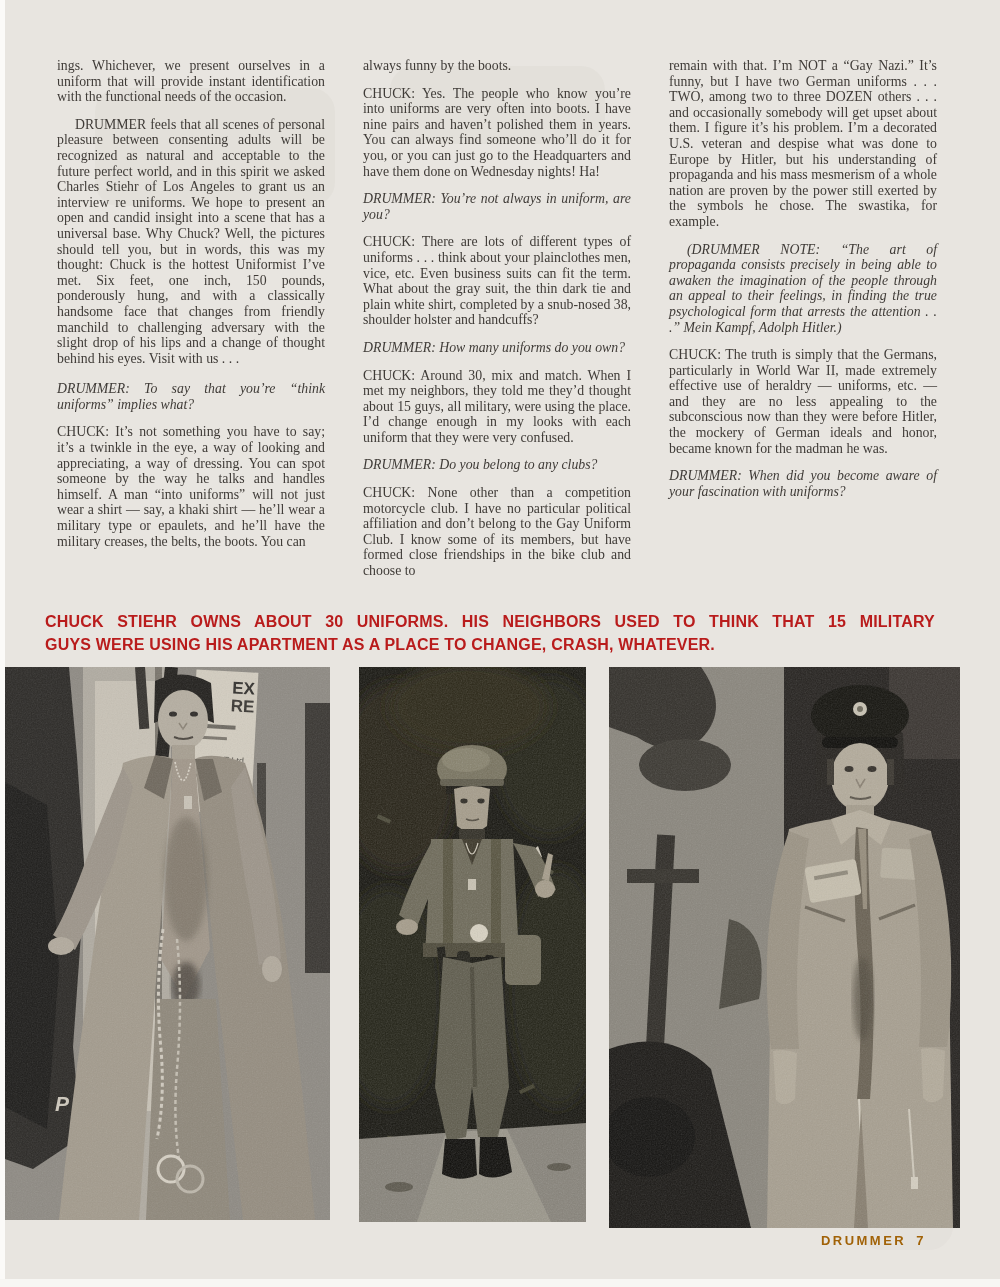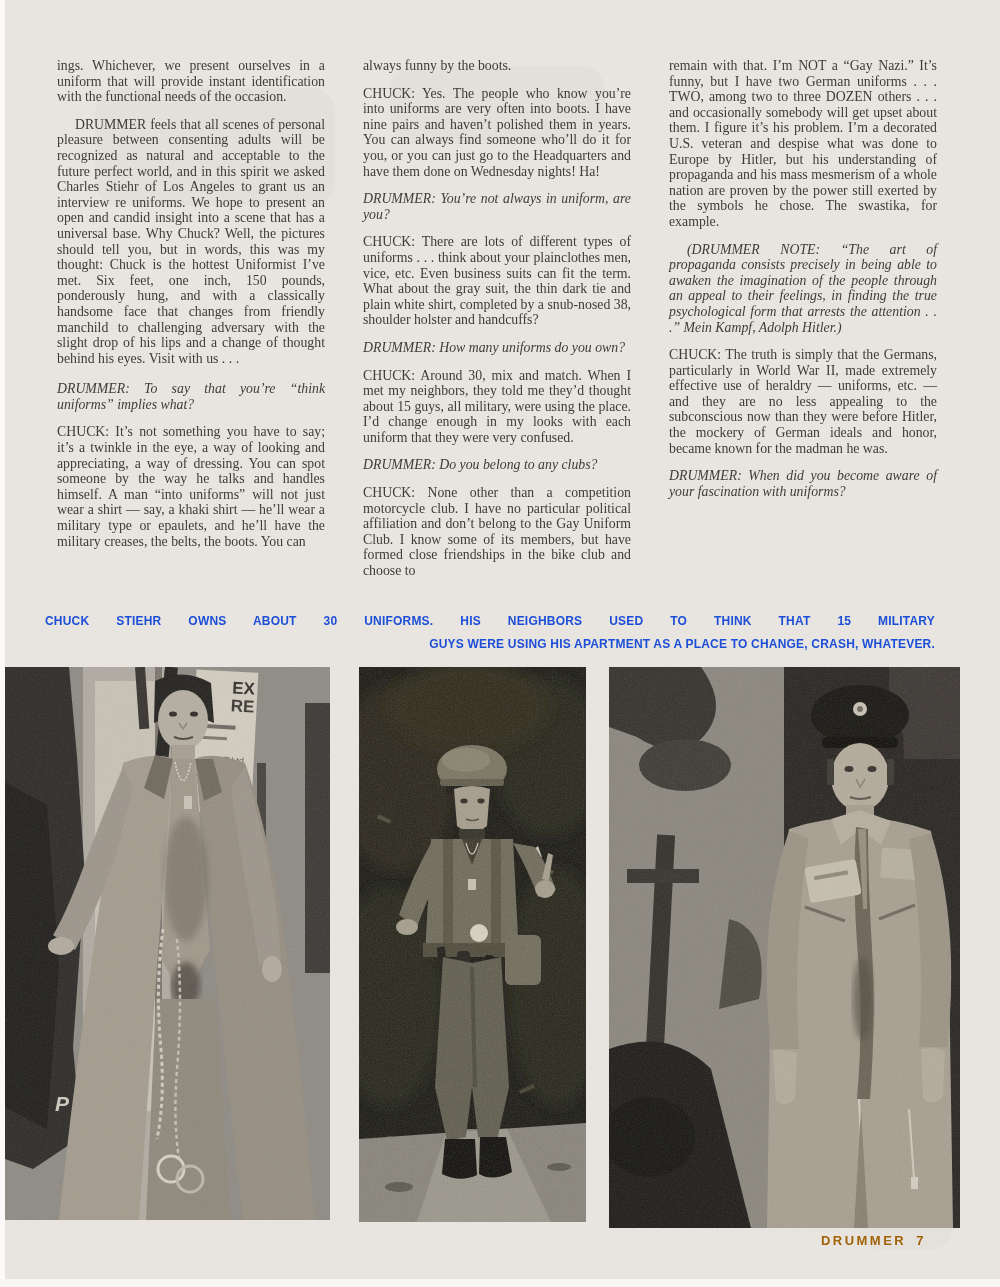--- a/index.html
+++ b/index.html
@@ -21,24 +21,24 @@
   .col1{left:45px;}
   .col2{left:351px;}
   .col3{left:657px;}
   .col p{margin:12px;}
   .indent{text-indent:1.3em;}
   .q{font-style:italic;}
   .gap{margin-top:15px !important;}
 
   .caption{position:absolute;left:45px;top:610px;width:890px;z-index:1;
     font-family:"Liberation Sans","DejaVu Sans",sans-serif;
-    font-weight:bold;font-size:12px;line-height:23px;color:#1d4ed8;
+    font-weight:bold;font-size:16px;line-height:23px;color:#b91c1c;
     letter-spacing:0.2px;margin:0;}
   .caption .cl1{display:block;text-align:justify;text-align-last:justify;}
-  .caption .cl2{display:block;text-align:right;}
+  .caption .cl2{display:block;text-align:left;}
 
   .photo{position:absolute;margin:0;padding:0;z-index:2;}
   .photo svg{display:block;width:100%;height:100%;}
   .photo1{left:5px;top:667px;width:325px;height:553px;}
   .photo2{left:359px;top:667px;width:227px;height:555px;}
   .photo3{left:609px;top:667px;width:351px;height:561px;}
 
   .folio{position:absolute;right:74px;top:1233px;z-index:3;
     font-family:"Liberation Sans","DejaVu Sans",sans-serif;
     font-weight:bold;font-size:13px;letter-spacing:2.5px;color:#a16207;}

